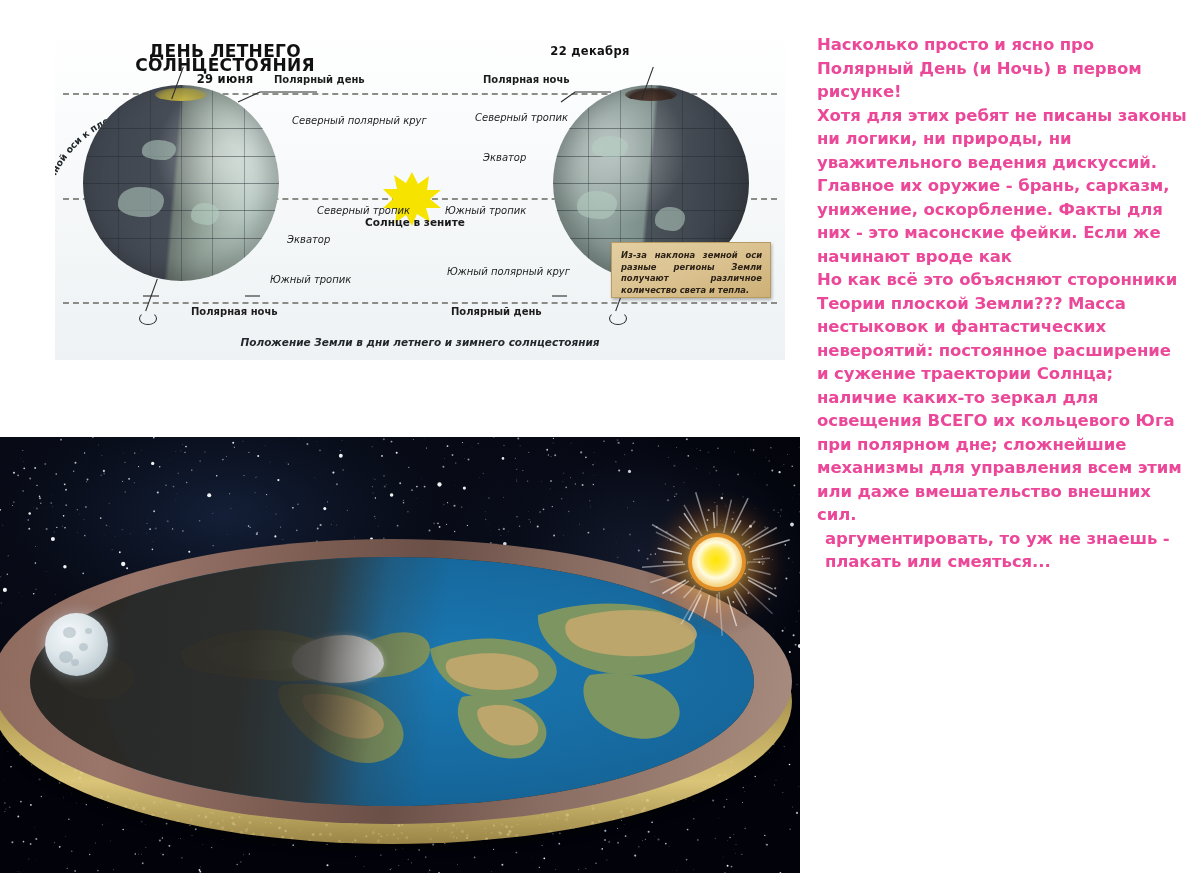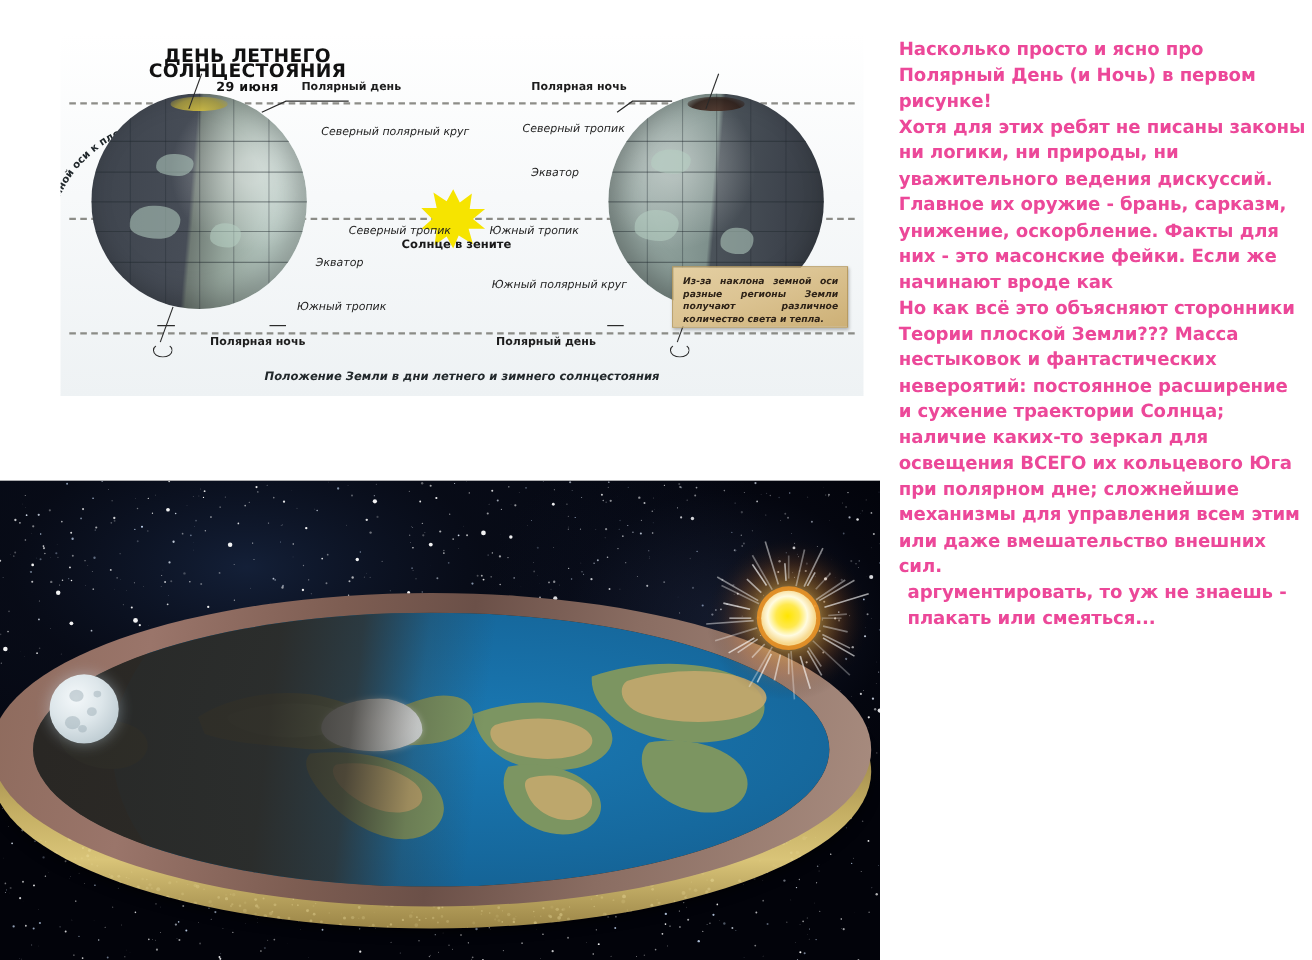--- a/index.html
+++ b/index.html
@@ -168,20 +168,21 @@
 <body>
 
 <div id="solstice-diagram">
 
   <div class="diag-title" id="title-summer">
     <span class="t1">ДЕНЬ ЛЕТНЕГО СОЛНЦЕСТОЯНИЯ</span>
     <span class="t2">29 июня</span>
   </div>
 
   <div class="diag-title" id="title-winter">
+    <span class="t2">22 декабря</span>
   </div>
 
   <div class="ref-line" id="ref-arctic"></div>
   <div class="ref-line" id="ref-cancer"></div>
   <div class="ref-line" id="ref-antarctic"></div>
 
   <svg id="tilt-caption" viewBox="0 0 220 200">
     <defs>
       <path id="tiltArc" d="M 22,182 A 112,112 0 0 1 168,32" fill="none"></path>
     </defs>
@@ -254,21 +255,21 @@
   <div class="lab i" style="left:237px;top:85px;">Северный полярный круг</div>
   <div class="lab i" style="left:262px;top:175px;">Северный тропик</div>
   <div class="lab i" style="left:232px;top:204px;">Экватор</div>
   <div class="lab i" style="left:215px;top:244px;">Южный тропик</div>
   <div class="lab b" style="left:120px;top:276px;">Полярная ночь</div>
 
   <div class="lab b" style="left:412px;top:44px;">Полярная ночь</div>
   <div class="lab i" style="left:420px;top:82px;">Северный тропик</div>
   <div class="lab i" style="left:428px;top:122px;">Экватор</div>
   <div class="lab i" style="left:390px;top:175px;">Южный тропик</div>
-  <div class="lab i" style="left:392px;top:224px;">Южный полярный круг</div>
+  <div class="lab i" style="left:392px;top:236px;">Южный полярный круг</div>
   <div class="lab b" style="left:380px;top:276px;">Полярный день</div>
 
   <div id="tilt-note">Из-за наклона земной оси разные регионы Земли получают различное количество света и тепла.</div>
 
   <div id="diagram-caption">Положение Земли в дни летнего и зимнего солнцестояния</div>
 </div>
 
 <div id="commentary">
   <p>Насколько просто и ясно про Полярный День (и Ночь) в первом рисунке!</p>
   <p>Хотя для этих ребят не писаны законы ни логики, ни природы, ни уважительного ведения дискуссий. Главное их оружие - брань, сарказм, унижение, оскорбление. Факты для них - это масонские фейки. Если же начинают вроде как</p>

